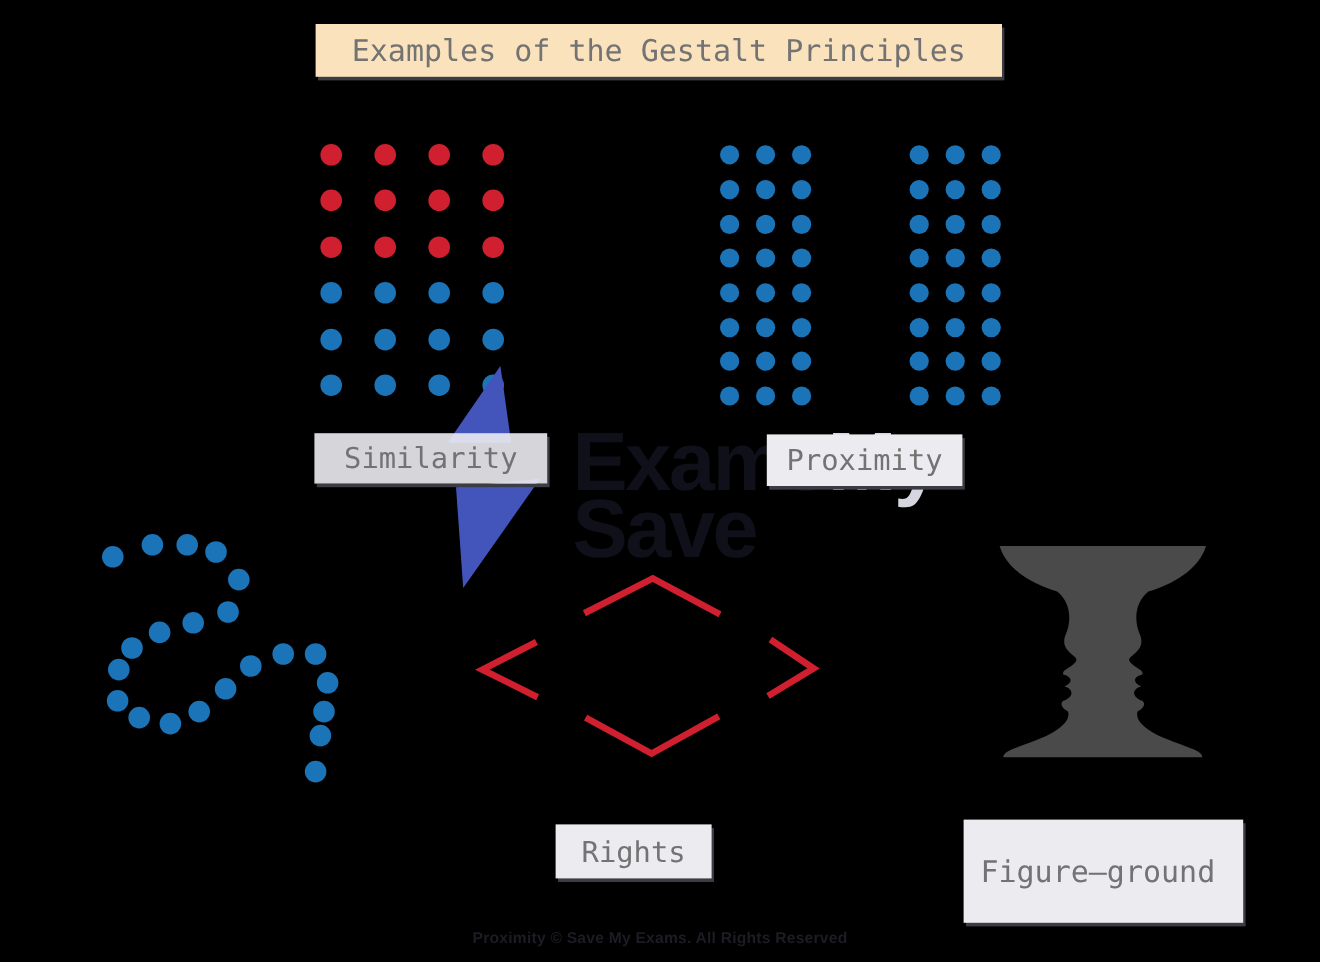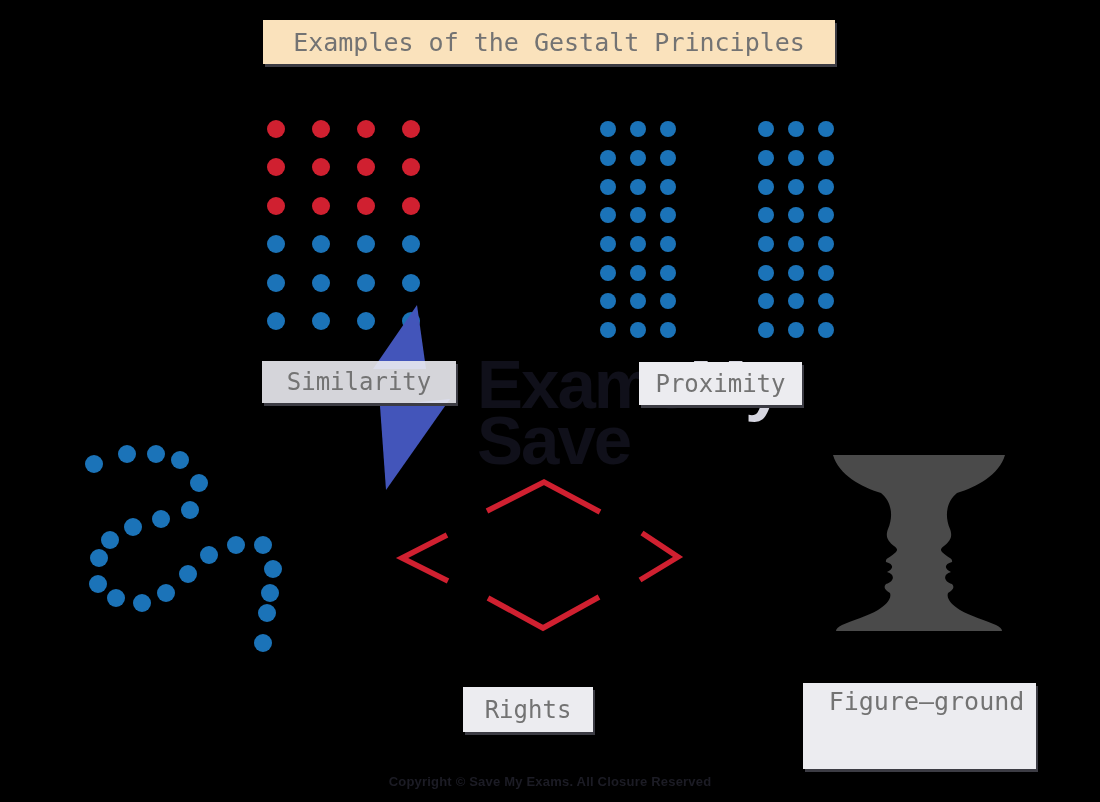--- a/index.html
+++ b/index.html
@@ -17,21 +17,21 @@
   
   .label-box{position:absolute;z-index:3;background:var(--label-bg);color:#737373;
              display:flex;align-items:center;justify-content:center;
              font-size:24px;box-shadow:2px 3px 0 #3c3c44;}
   #label-title{left:263px;top:20px;width:572px;height:44px;background:var(--title-bg);font-size:25px;}
   #label-similarity{left:262px;top:361px;width:194px;height:42px;background:rgba(236,236,242,0.9);}
   #label-proximity{left:639px;top:362px;width:163px;height:43px;}
   #label-continuity{left:90px;top:687px;width:168px;height:45px;}
   #label-closure{left:463px;top:687px;width:130px;height:45px;}
   #label-figure-ground{left:803px;top:683px;width:233px;height:86px;
-                       flex-direction:row;align-items:flex-start;justify-content:center;
+                       flex-direction:column;align-items:flex-start;justify-content:center;
                        padding-left:14px;box-sizing:border-box;font-size:25px;line-height:37px;}
   
   #copyright{position:absolute;z-index:3;left:0;top:774px;width:1100px;text-align:center;
              font-family:"Liberation Sans",sans-serif;font-weight:700;font-size:13px;
              color:var(--copyright);letter-spacing:0.2px;}
 </style>
 </head>
 <body>
 
 <div id="canvas" style="--bg: #000000; --title-bg: #fae2bc; --label-bg: #ececf0; --wm-dark: #10101a; --wm-light: #d6d6e0; --copyright: #1c1c25;">
@@ -178,14 +178,14 @@
   </svg>
 
   <div class="label-box" id="label-title">Examples of the Gestalt Principles</div>
   <div class="label-box" id="label-similarity">Similarity</div>
   <div class="label-box" id="label-proximity">Proximity</div>
   <div class="label-box" id="label-closure">Rights</div>
   <div class="label-box" id="label-figure-ground">
     <div>Figure—ground</div>
   </div>
 
-  <div id="copyright">Copyright © Save My Exams. All Closure Reserved</div>
+  <div id="copyright">Proximity © Save My Exams. All Rights Reserved</div>
 </div>
 
 </body></html>

